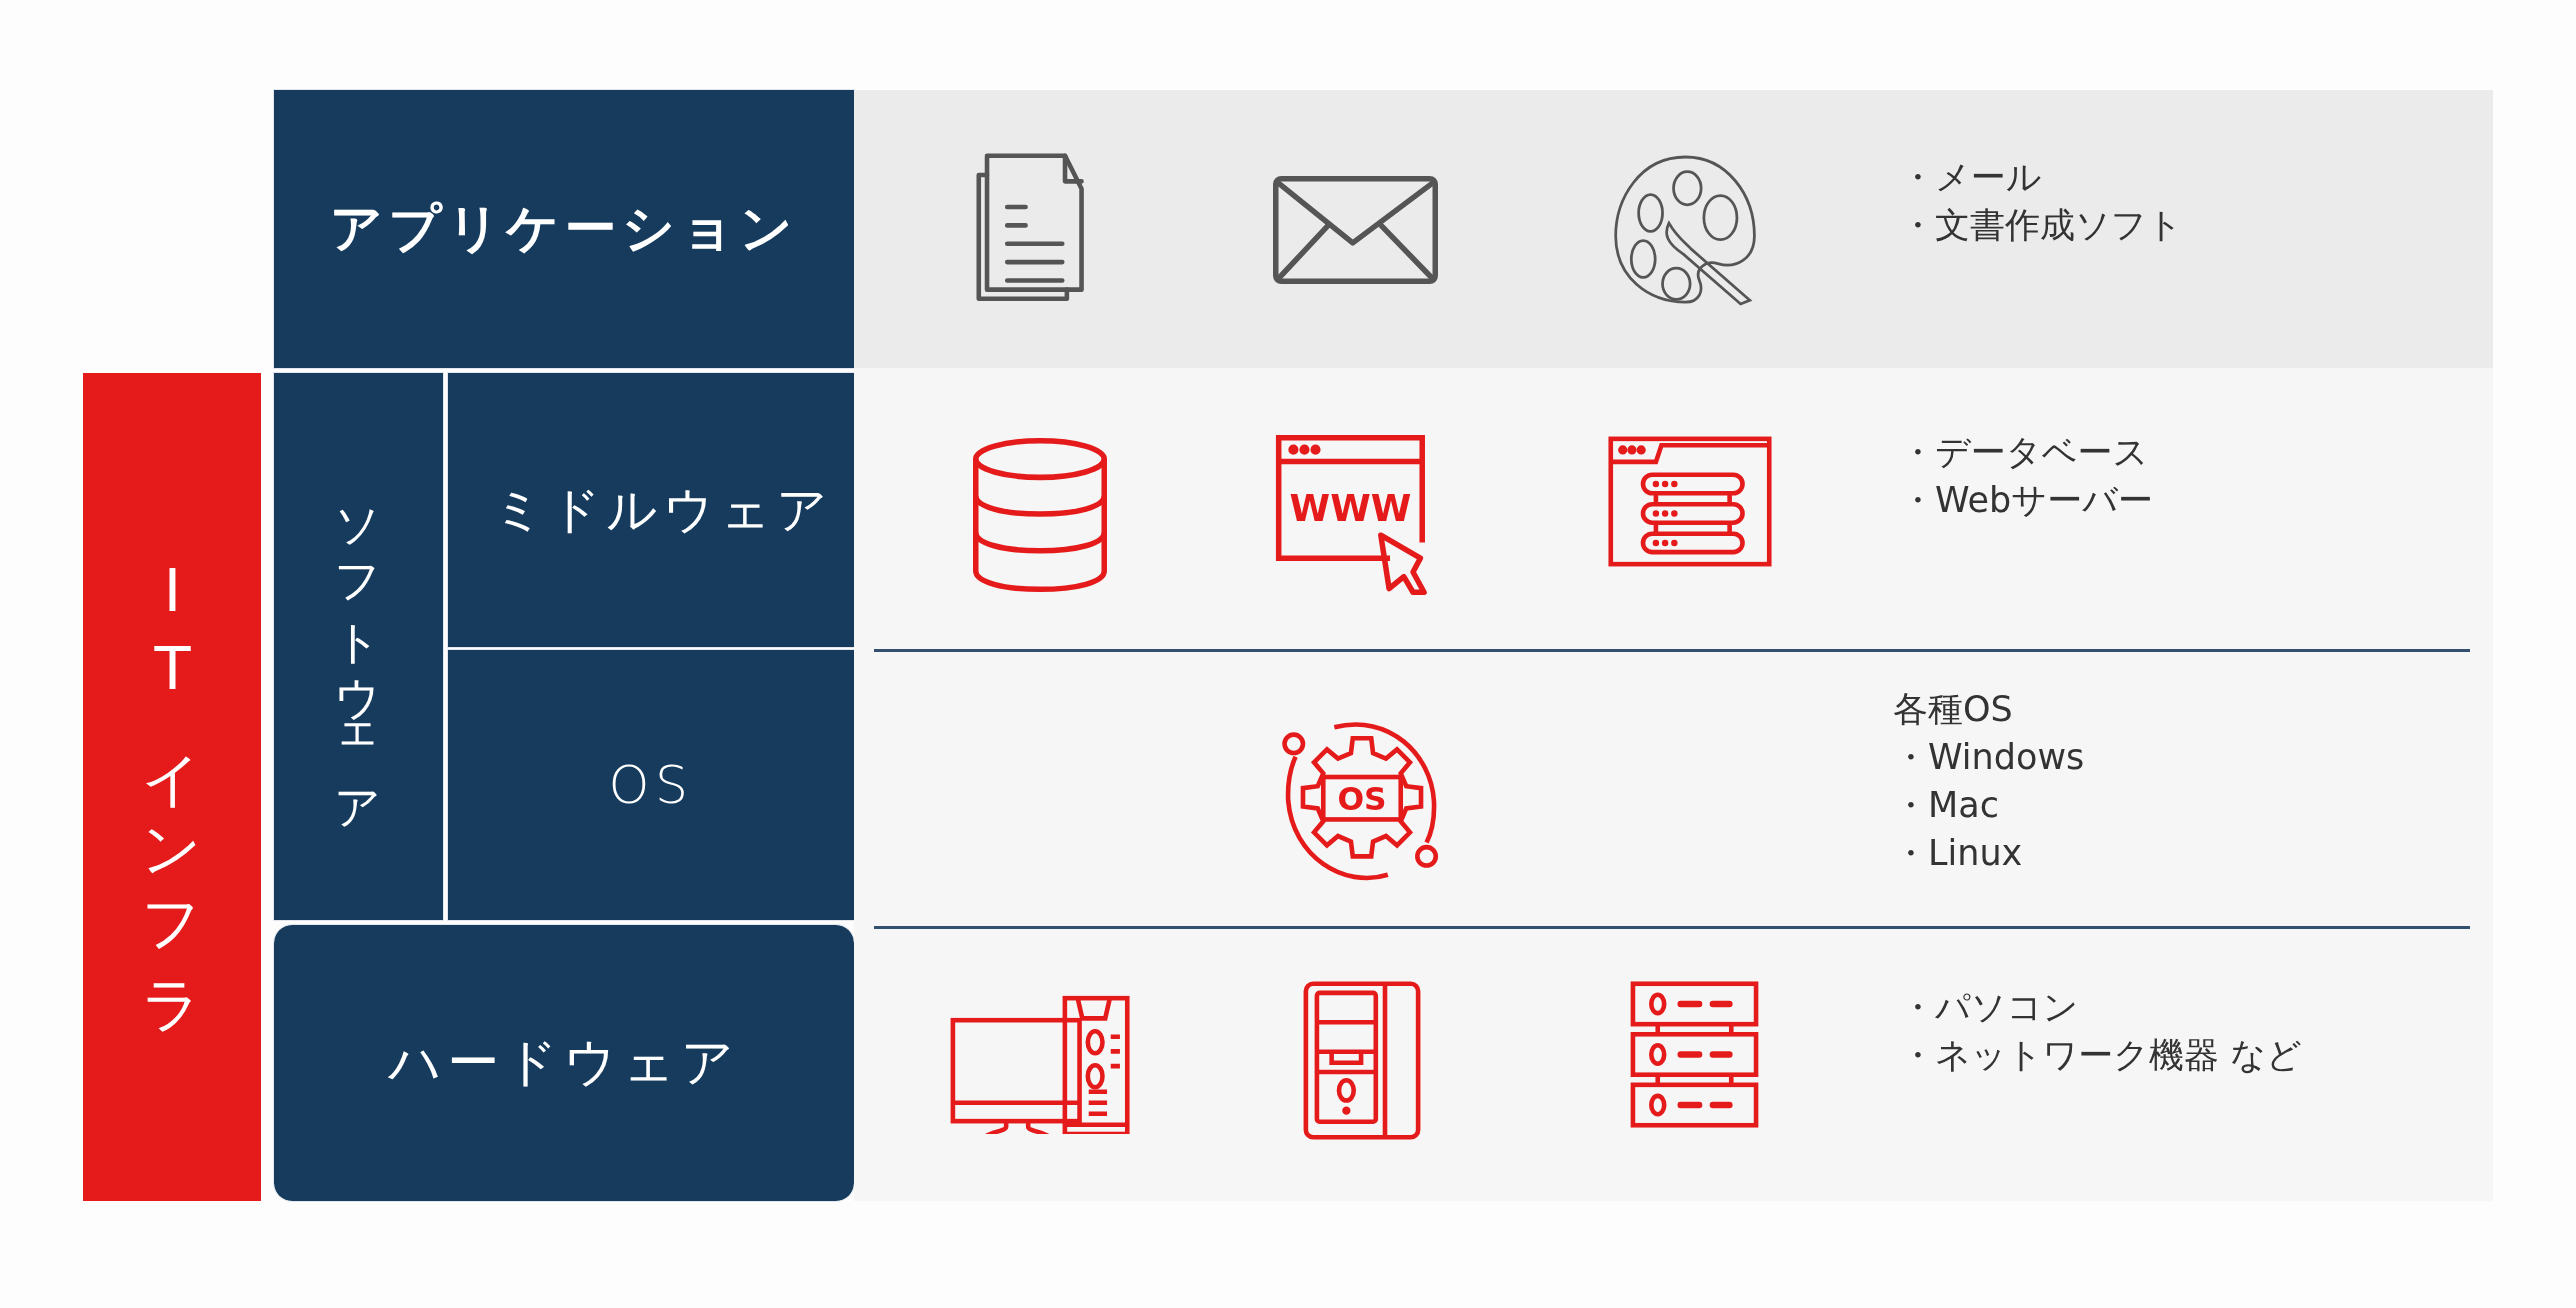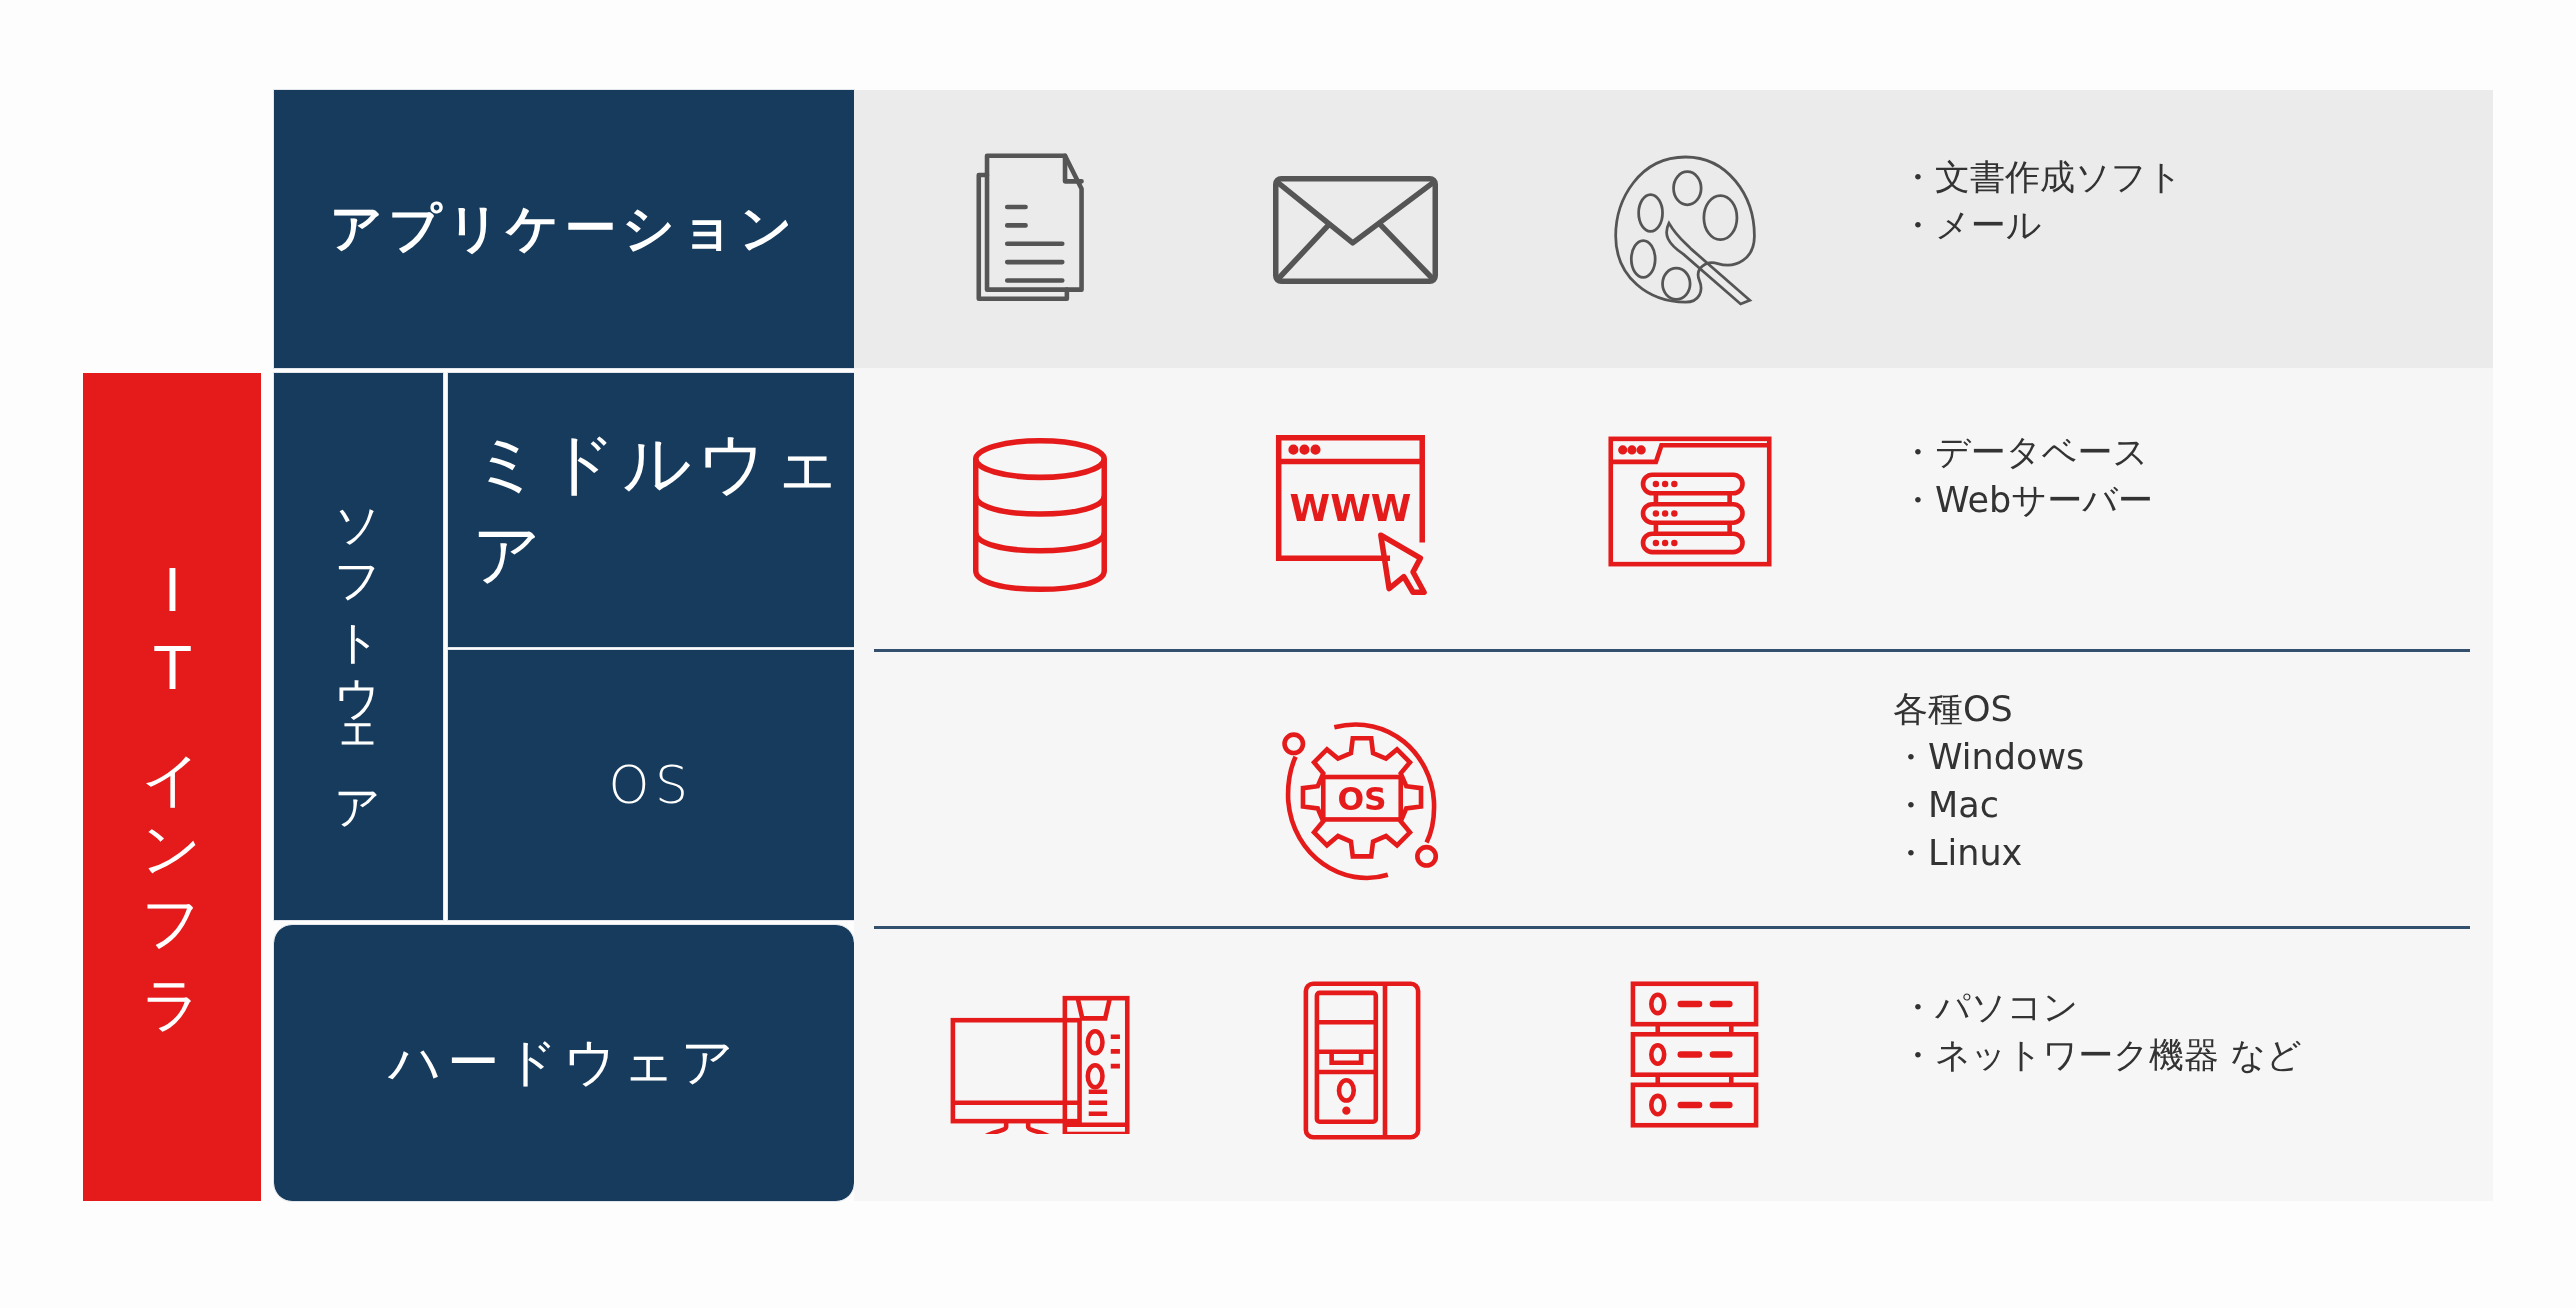--- a/index.html
+++ b/index.html
@@ -25,21 +25,21 @@
 </div>
 
 <div class="abs navy" style="left:274px;top:90px;width:580px;height:278px;font-size:52px;font-weight:bold;">
   <span>アプリケーション</span>
 </div>
 <div class="abs panel-top" style="left:854px;top:90px;width:1639px;height:278px;"></div>
 
 <div class="abs navy" style="left:274px;top:373px;width:169px;height:547px;font-size:46px;">
   <span class="vert" style="letter-spacing:3.7px;">ソフトウェア</span>
 </div>
-<div class="abs navy" style="left:448px;top:373px;width:406px;height:274px;font-size:68px;padding-left:24px;">
+<div class="abs navy" style="left:448px;top:373px;width:406px;height:274px;font-size:50px;padding-left:24px;">
   <span>ミドルウェア</span>
 </div>
 <div class="abs navy" style="left:448px;top:650px;width:406px;height:270px;font-size:52px;">
   <span>OS</span>
 </div>
 <div class="abs navy" style="left:274px;top:925px;width:580px;height:276px;font-size:52px;border-radius:18px;">
   <span>ハードウェア</span>
 </div>
 
 <div class="abs panel-rest" style="left:854px;top:368px;width:1639px;height:833px;"></div>
@@ -66,22 +66,22 @@
     <path d="M80 4 C30 4 4 50 4 90 C4 135 40 162 80 162 C95 162 100 150 95 138 C90 126 102 116 115 120 C135 126 155 115 155 90 C155 45 125 4 80 4 Z"></path>
     <ellipse cx="82" cy="38" rx="15" ry="18"></ellipse>
     <ellipse cx="42" cy="65" rx="13" ry="20"></ellipse>
     <ellipse cx="118" cy="70" rx="18" ry="24"></ellipse>
     <ellipse cx="34" cy="115" rx="13" ry="20"></ellipse>
     <ellipse cx="70" cy="142" rx="15" ry="17"></ellipse>
     <path d="M62 76 C70 90 78 96 86 104 L150 160 L140 164 L78 110 C60 98 56 88 62 76 Z"></path>
   </svg>
 </div>
 <div class="abs desc" style="left:1900px;top:153px;">
+  <div class="item">メール</div>
   <div class="item">文書作成ソフト</div>
-  <div class="item">メール</div>
 </div>
 
 <div class="abs icon" style="left:971px;top:437px;width:138px;height:156px;">
   <svg viewBox="0 0 150 170" fill="none" stroke="#e51b1b" stroke-width="6">
     <ellipse cx="75" cy="24" rx="70" ry="20"></ellipse>
     <path d="M5 24 V146 C5 158 35 166 75 166 C115 166 145 158 145 146 V24"></path>
     <path d="M5 64 C5 76 35 84 75 84 C115 84 145 76 145 64"></path>
     <path d="M5 104 C5 116 35 124 75 124 C115 124 145 116 145 104"></path>
   </svg>
 </div>

